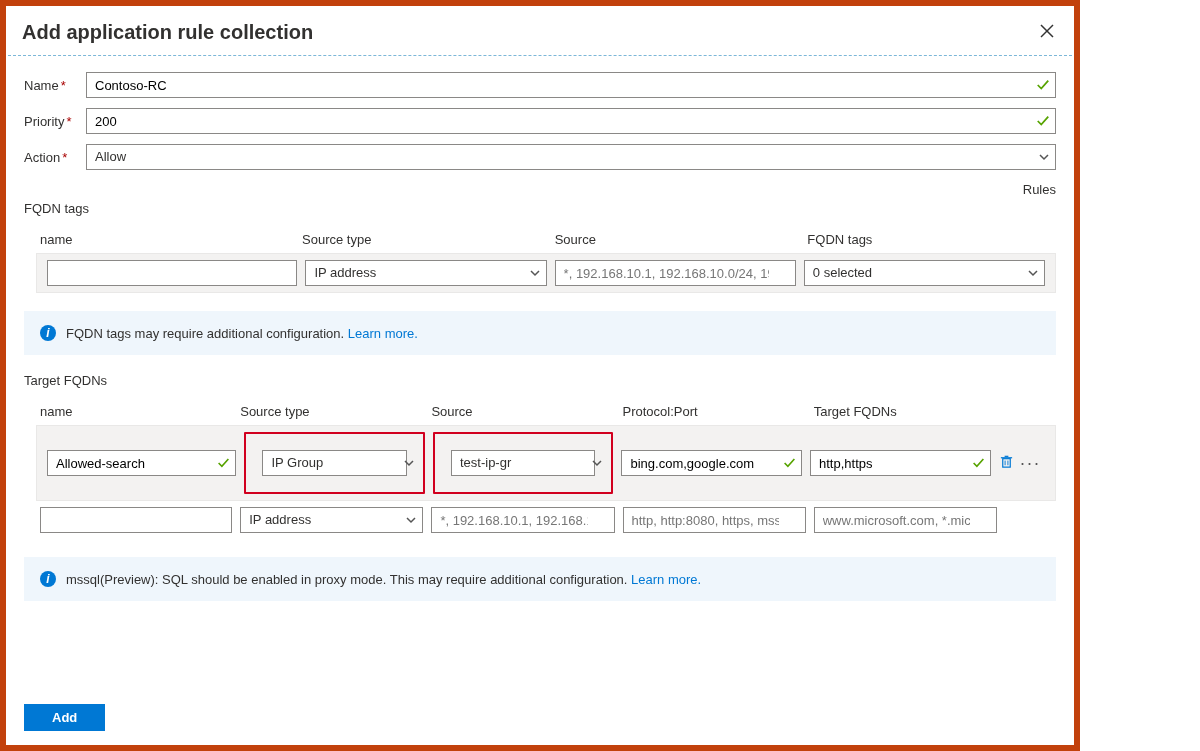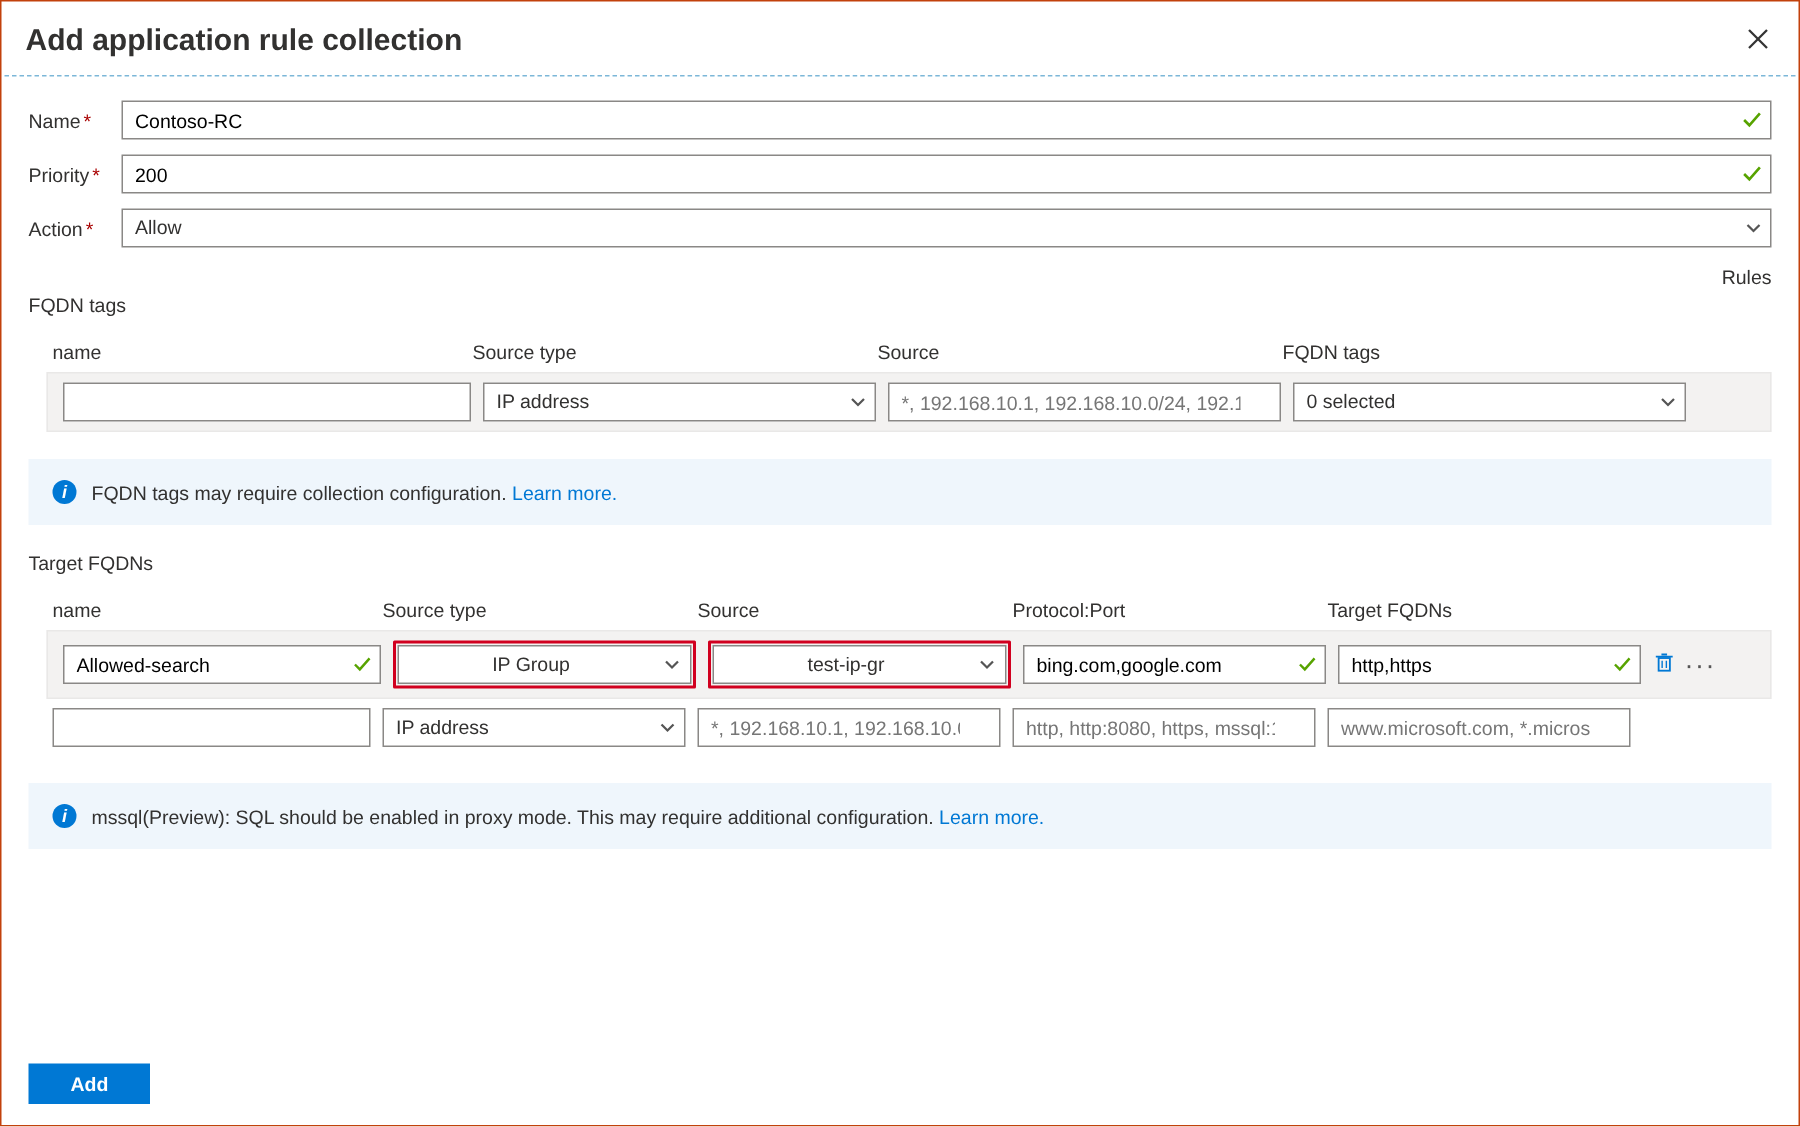--- a/index.html
+++ b/index.html
@@ -1,17 +1,17 @@
 <!DOCTYPE html>
 <html><head>
 <meta charset="utf-8">
 <style>
   * { box-sizing: border-box; }
   html, body { margin:0; padding:0; font-family: "Segoe UI", Arial, sans-serif; font-size:13px; color:#323130; background:#fff; }
-  .panel { width:1200px; height:751px; position:relative; border:1px solid #c2410c; overflow:hidden; }
+  .panel { width:1080px; height:751px; position:relative; border:6px solid #c2410c; overflow:hidden; }
   .header { padding:12px 16px 8px 16px; display:flex; justify-content:space-between; align-items:center; }
   .header-title { font-size:20px; font-weight:600; }
   .close-x { font-size:18px; cursor:pointer; padding:4px; }
   .divider { border-bottom:1px dashed #7cb7d8; margin:0 2px; }
   .body { padding:16px 18px; }
   .form-row { display:flex; align-items:center; margin-bottom:10px; }
   .form-label { width:62px; flex:none; }
   .req { color:#a80000; margin-left:2px; }
   .field-wrap { flex:1; position:relative; }
   .text-input {
@@ -39,21 +39,21 @@
     display:flex; align-items:center; gap:10px;
   }
   .info-circle {
     width:16px; height:16px; border-radius:50%; background:#0078d4; color:#fff;
     display:flex; align-items:center; justify-content:center; font-size:12px; font-weight:700; font-style:italic;
   }
   .info-link { color:#0078d4; cursor:pointer; text-decoration:none; }
   .target-section { margin-top:18px; }
   .cols-fqdn .c1 { width:280px; } .cols-fqdn .c2 { width:270px; } .cols-fqdn .c3 { width:270px; } .cols-fqdn .c4 { width:270px; }
   .cols-tgt .c1{width:220px;} .cols-tgt .c2{width:210px;} .cols-tgt .c3{width:210px;} .cols-tgt .c4{width:210px;} .cols-tgt .c5{width:210px;} .cols-tgt .c6{width:60px;}
-  .highlight { border:2px solid #d1001f; padding:1px; border-radius:1px;text-align:center;}
+  .highlight { border:2px solid #d1001f; padding:16px; border-radius:1px;}
   .row-icons { display:flex; align-items:center; gap:6px; }
   .row-icons svg, .row-icons .dots { cursor:pointer; }
   .dots { font-size:18px; letter-spacing:1px; color:#555; line-height:1;}
   .footer { position:absolute; left:0; right:0; bottom:0; padding:14px 18px; }
   .add-btn {
     background:#0078d4; color:#fff; border:none; padding:6px 28px; font:inherit; font-weight:600; cursor:pointer;
   }
   .pad-left-12 { padding-left:12px; }
 </style>
 </head>
@@ -141,21 +141,21 @@
                 <polyline points="2,4 6,8 10,4" fill="none" stroke="#555" stroke-width="1.5"></polyline>
               </svg>
           </span>
         </div>
       </div>
     </div>
 
     <div class="info-box">
       <div class="info-circle">i</div>
       <div>
-        <span>FQDN tags may require collection configuration. </span>
+        <span>FQDN tags may require additional configuration. </span>
         <a class="info-link">Learn more.</a>
       </div>
     </div>
 
     <div class="target-section">
       <div class="subsection" style="margin-bottom:10px;">Target FQDNs</div>
       <div class="tbl cols-tgt pad-left-12">
         <div class="thead">
           <div class="cell c1">name</div>
           <div class="cell c2">Source type</div>

